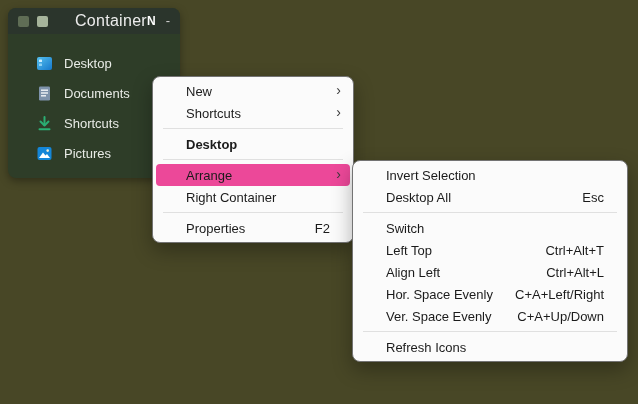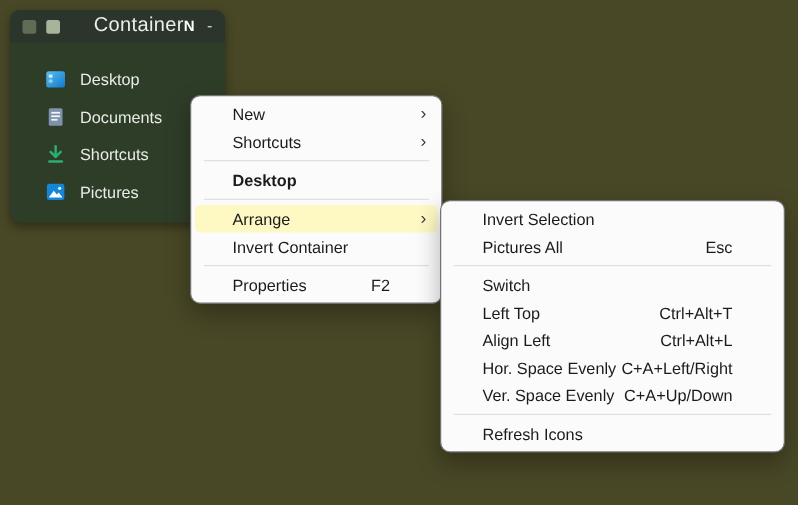--- a/index.html
+++ b/index.html
@@ -62,24 +62,24 @@
   .menu-item {
     height: 22px;
     display: flex; align-items: center;
     margin: 0 3px;
     padding-left: 30px; padding-right: 12px;
     border-radius: 4px;
     font-size: 13px; color: #1b1b1b;
     position: relative;
     cursor: pointer;
   }
-  .menu-item.highlighted { background: #fef9c3; }
+  .menu-item.highlighted { background: #ec4899; }
   .menu-item .label { flex: 1; white-space: nowrap; }
   .menu-item.bold .label { font-weight: bold; }
-  .menu-item .shortcut { font-size: 13px; color: #1b1b1b; margin-right: 26px; white-space: nowrap; }
+  .menu-item .shortcut { font-size: 13px; color: #1b1b1b; margin-right: 8px; white-space: nowrap; }
   .menu-item .chevron {
     position: absolute; right: 9px; top: 50%;
     transform: translateY(-54%);
     font-size: 14px; color: #3a3a3a; line-height: 1;
   }
   .menu-sep { height: 1px; background: #e0e0e0; margin: 4px 10px; }
 </style>
 </head>
 <body>
 
@@ -161,35 +161,35 @@
   <div class="menu-sep"></div>
   <div class="menu-item bold">
     <span class="label">Desktop</span>
   </div>
   <div class="menu-sep"></div>
   <div class="menu-item highlighted">
     <span class="label">Arrange</span>
     <span class="chevron">›</span>
   </div>
   <div class="menu-item">
-    <span class="label">Invert Container</span>
+    <span class="label">Right Container</span>
   </div>
   <div class="menu-sep"></div>
   <div class="menu-item">
     <span class="label">Properties</span>
     <span class="shortcut">F2</span>
   </div>
 </div>
 
 <div class="menu" id="arrange-submenu">
   <div class="menu-item">
     <span class="label">Invert Selection</span>
   </div>
   <div class="menu-item">
-    <span class="label">Pictures All</span>
+    <span class="label">Desktop All</span>
     <span class="shortcut">Esc</span>
   </div>
   <div class="menu-sep"></div>
   <div class="menu-item">
     <span class="label">Switch</span>
   </div>
   <div class="menu-item">
     <span class="label">Left Top</span>
     <span class="shortcut">Ctrl+Alt+T</span>
   </div>

